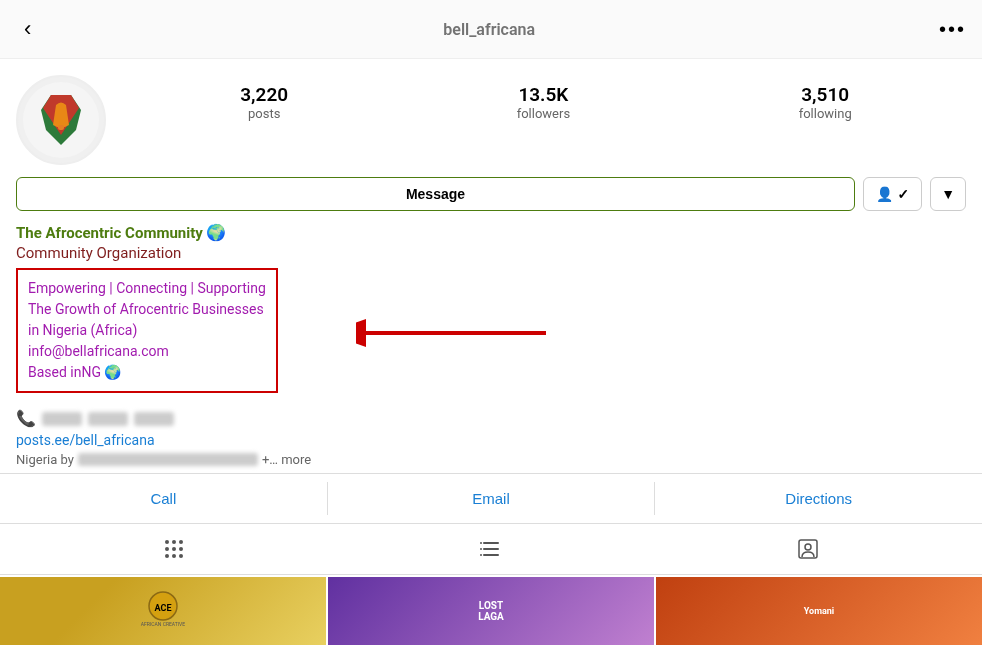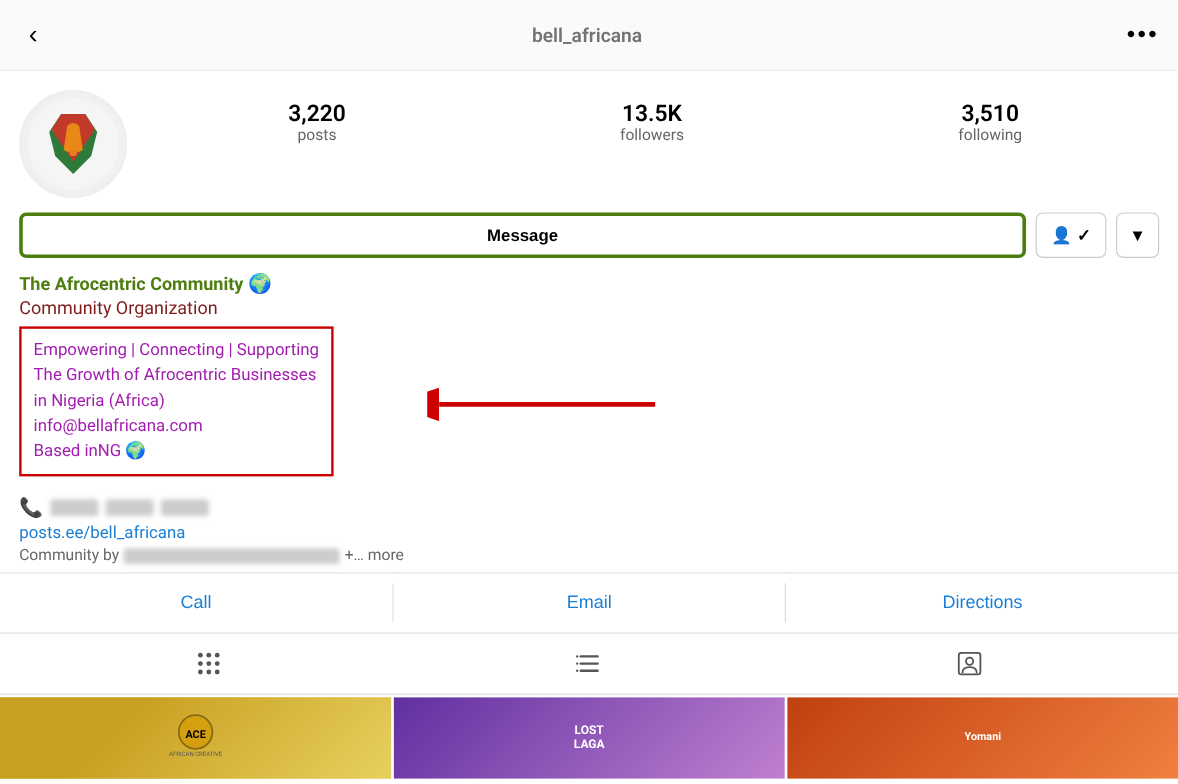--- a/index.html
+++ b/index.html
@@ -103,21 +103,21 @@
     .action-row {
       display: flex;
       gap: 8px;
       margin-bottom: 12px;
       margin-left: 0;
     }
 
     .message-btn {
       flex: 1;
       padding: 8px 16px;
-      border: 3px solid #4d7c0f;
+      border: 1px solid #4d7c0f;
       background: #fff;
       border-radius: 6px;
       font-size: 14px;
       font-weight: 600;
       cursor: pointer;
       color: #000;
     }
 
     .follow-btn {
       padding: 8px 12px;
@@ -404,21 +404,21 @@
     <span class="blur-pill"></span>
   </div>
 
   
   <a class="profile-link" href="#">posts.ee/bell_africana</a>
 
   
 
   
   <div class="followed-row">
-    <span>Community by</span>
+    <span>Nigeria by</span>
     <span class="followed-blur"></span>
     <span style="font-size:13px;color:#666;">+… more</span>
   </div>
 </div>
 
 <div class="cta-row">
   <button class="cta-btn">Call</button>
   <div class="cta-divider"></div>
   <button class="cta-btn">Email</button>
   <div class="cta-divider"></div>

